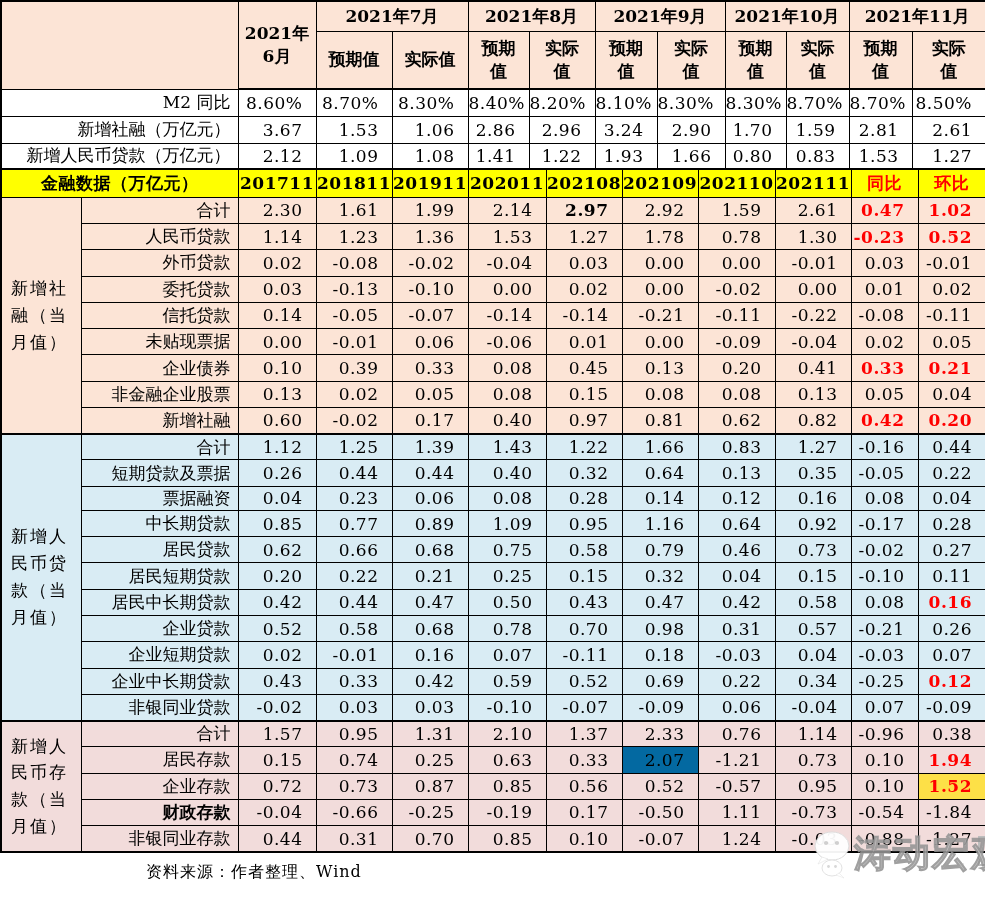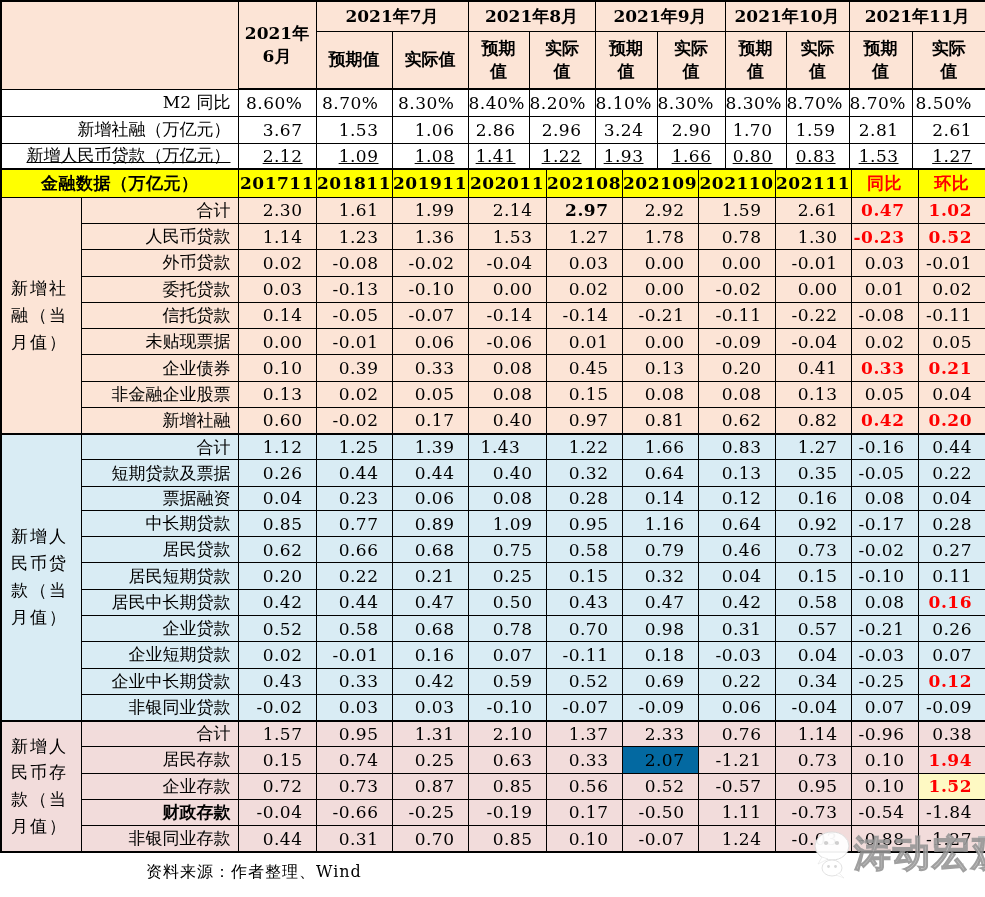--- a/index.html
+++ b/index.html
@@ -113,21 +113,21 @@
         <td class="num">1.06</td>
         <td class="num">2.86</td>
         <td class="num">2.96</td>
         <td class="num">3.24</td>
         <td class="num">2.90</td>
         <td class="num">1.70</td>
         <td class="num">1.59</td>
         <td class="num">2.81</td>
         <td class="num">2.61</td>
       </tr>
-      <tr style="height: 26px; text-decoration: underline;">
+      <tr style="height: 26px;">
         <td class="rowlabel">新增人民币贷款（万亿元）</td>
         <td class="num">2.12</td>
         <td class="num">1.09</td>
         <td class="num">1.08</td>
         <td class="num">1.41</td>
         <td class="num">1.22</td>
         <td class="num">1.93</td>
         <td class="num">1.66</td>
         <td class="num">0.80</td>
         <td class="num">0.83</td>
@@ -282,21 +282,21 @@
         <td class="num" style="background: rgb(252, 228, 214);">0.82</td>
         <td class="num redtext" style="background: rgb(252, 228, 214);">0.42</td>
         <td class="num redtext" style="background: rgb(252, 228, 214);">0.20</td>
       </tr>
       <tr style="height: 26px;">
         <td class="section-label thick-top" rowspan="11" style="background: rgb(217, 236, 244);">新增人民币贷款（当月值）</td>
         <td class="rowlabel thick-top" style="background: rgb(217, 236, 244);">合计</td>
         <td class="num thick-top" style="background: rgb(217, 236, 244);">1.12</td>
         <td class="num thick-top" style="background: rgb(217, 236, 244);">1.25</td>
         <td class="num thick-top" style="background: rgb(217, 236, 244);">1.39</td>
-        <td class="num thick-top" style="background: rgb(217, 236, 244); text-align: center;">1.43</td>
+        <td class="num thick-top" style="background: rgb(217, 236, 244);">1.43</td>
         <td class="num thick-top" style="background: rgb(217, 236, 244);">1.22</td>
         <td class="num thick-top" style="background: rgb(217, 236, 244);">1.66</td>
         <td class="num thick-top" style="background: rgb(217, 236, 244);">0.83</td>
         <td class="num thick-top" style="background: rgb(217, 236, 244);">1.27</td>
         <td class="num thick-top" style="background: rgb(217, 236, 244);">-0.16</td>
         <td class="num thick-top" style="background: rgb(217, 236, 244);">0.44</td>
       </tr>
       <tr style="height: 26px;">
         <td class="rowlabel" style="background: rgb(217, 236, 244);">短期贷款及票据</td>
         <td class="num" style="background: rgb(217, 236, 244);">0.26</td>
@@ -458,21 +458,21 @@
         <td class="rowlabel" style="background: rgb(242, 220, 219);">企业存款</td>
         <td class="num" style="background: rgb(242, 220, 219);">0.72</td>
         <td class="num" style="background: rgb(242, 220, 219);">0.73</td>
         <td class="num" style="background: rgb(242, 220, 219);">0.87</td>
         <td class="num" style="background: rgb(242, 220, 219);">0.85</td>
         <td class="num" style="background: rgb(242, 220, 219);">0.56</td>
         <td class="num" style="background: rgb(242, 220, 219);">0.52</td>
         <td class="num" style="background: rgb(242, 220, 219);">-0.57</td>
         <td class="num" style="background: rgb(242, 220, 219);">0.95</td>
         <td class="num" style="background: rgb(242, 220, 219);">0.10</td>
-        <td class="num redtext" style="background: #fef9c3;">1.52</td>
+        <td class="num redtext" style="background: #fde047;">1.52</td>
       </tr>
       <tr style="height: 26px;">
         <td class="rowlabel" style="background: rgb(242, 220, 219); font-weight: bold;">财政存款</td>
         <td class="num" style="background: rgb(242, 220, 219);">-0.04</td>
         <td class="num" style="background: rgb(242, 220, 219);">-0.66</td>
         <td class="num" style="background: rgb(242, 220, 219);">-0.25</td>
         <td class="num" style="background: rgb(242, 220, 219);">-0.19</td>
         <td class="num" style="background: rgb(242, 220, 219);">0.17</td>
         <td class="num" style="background: rgb(242, 220, 219);">-0.50</td>
         <td class="num" style="background: rgb(242, 220, 219);">1.11</td>

